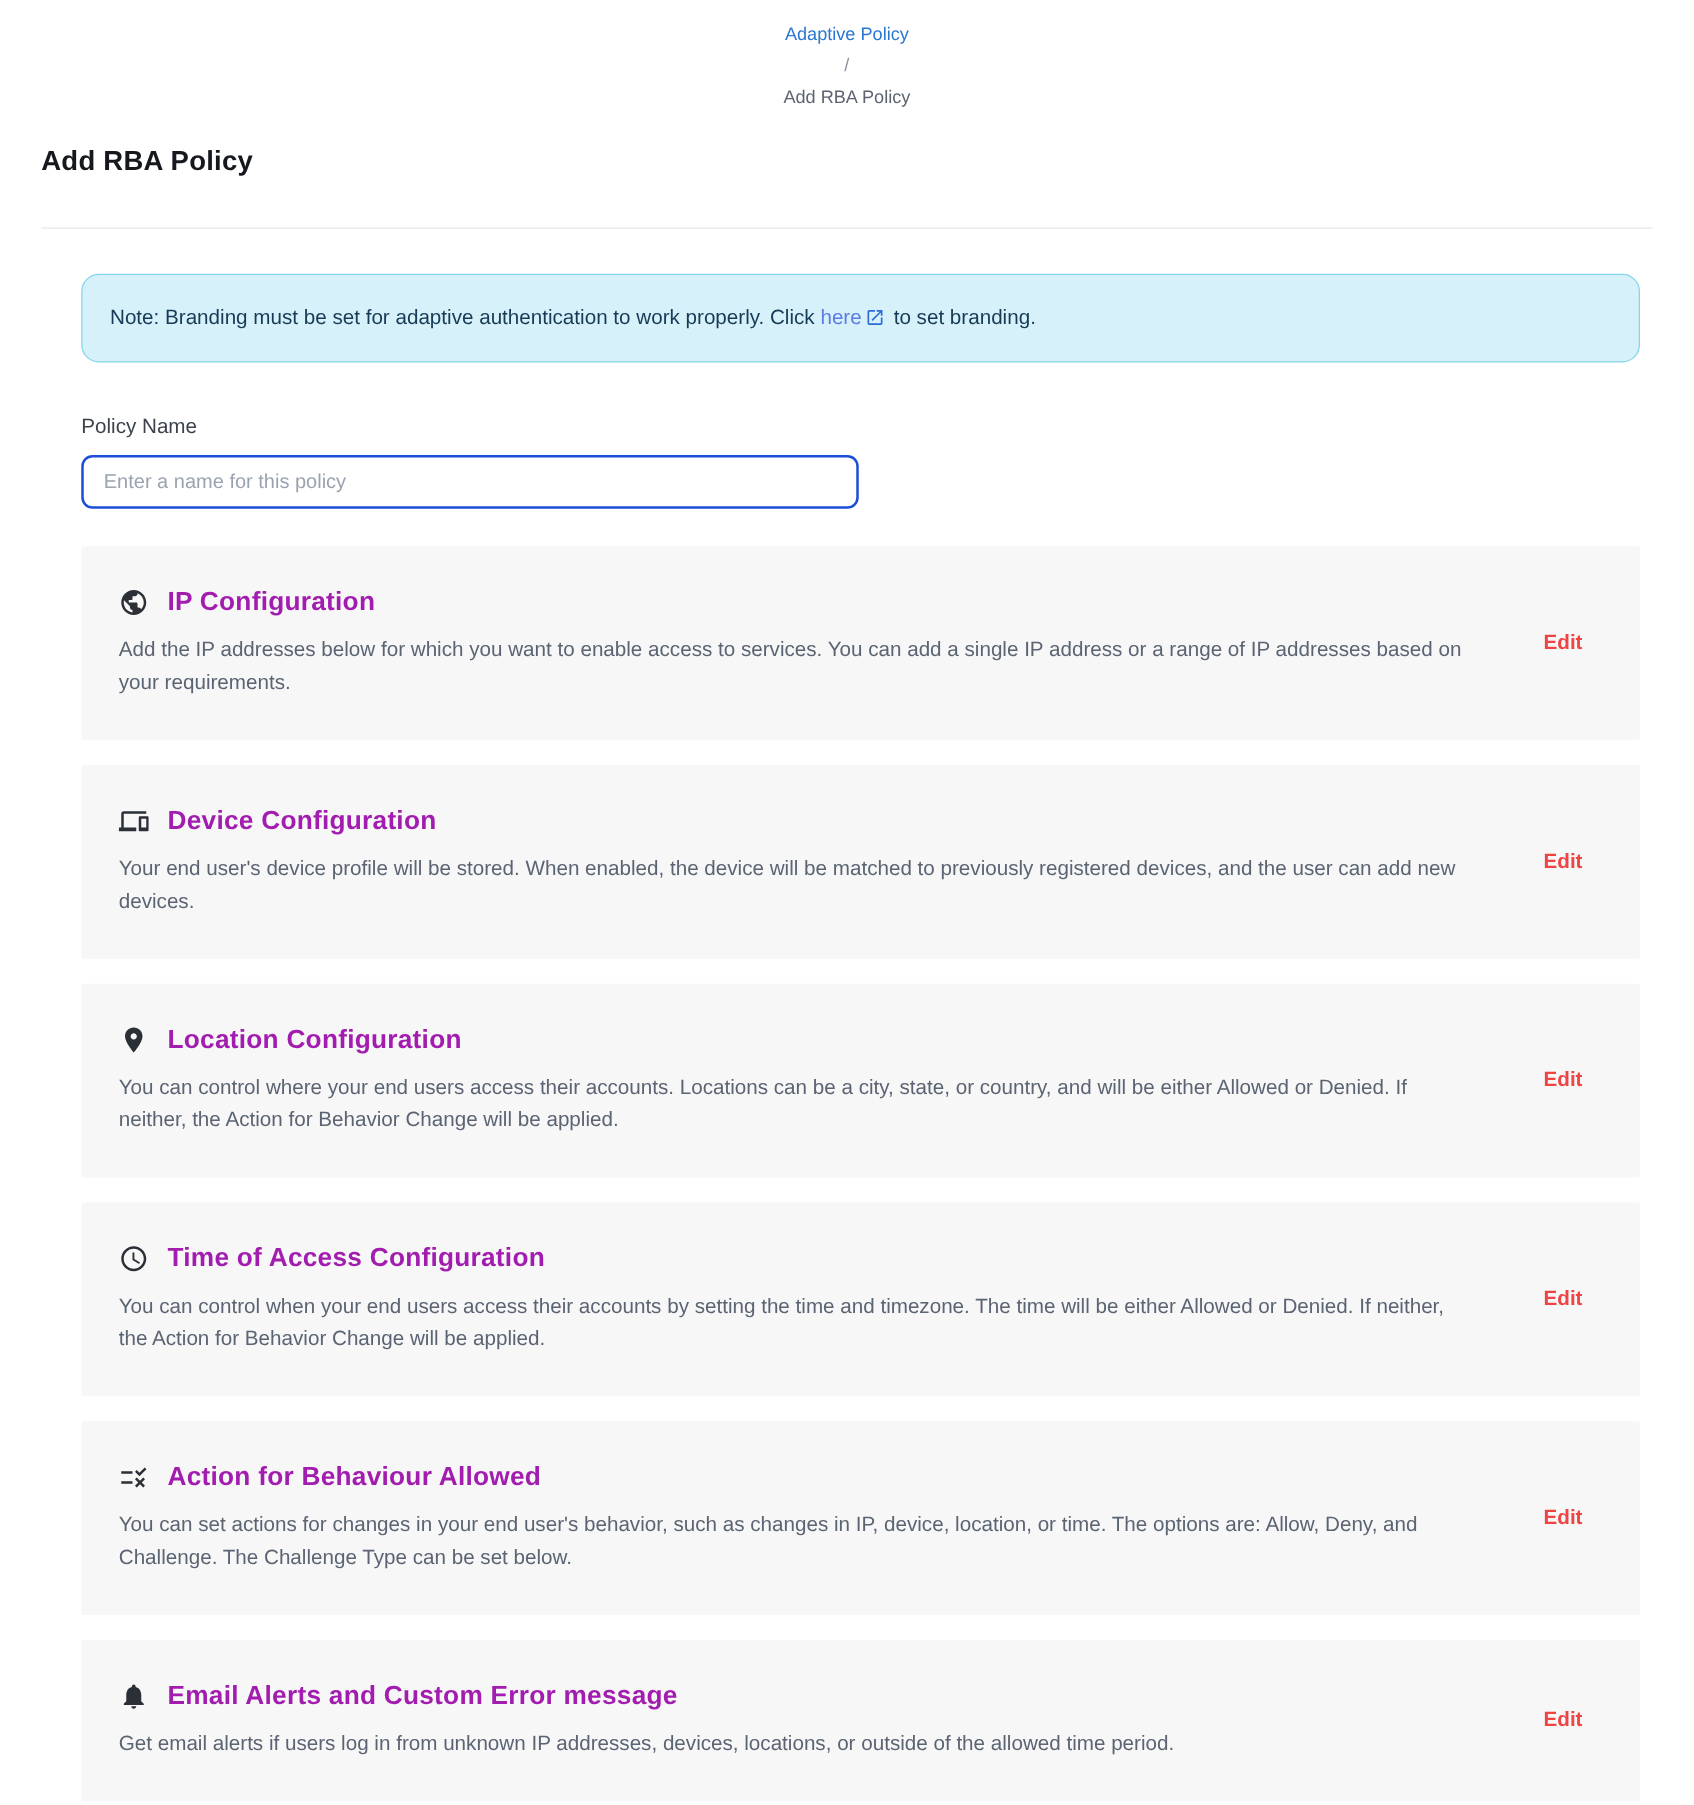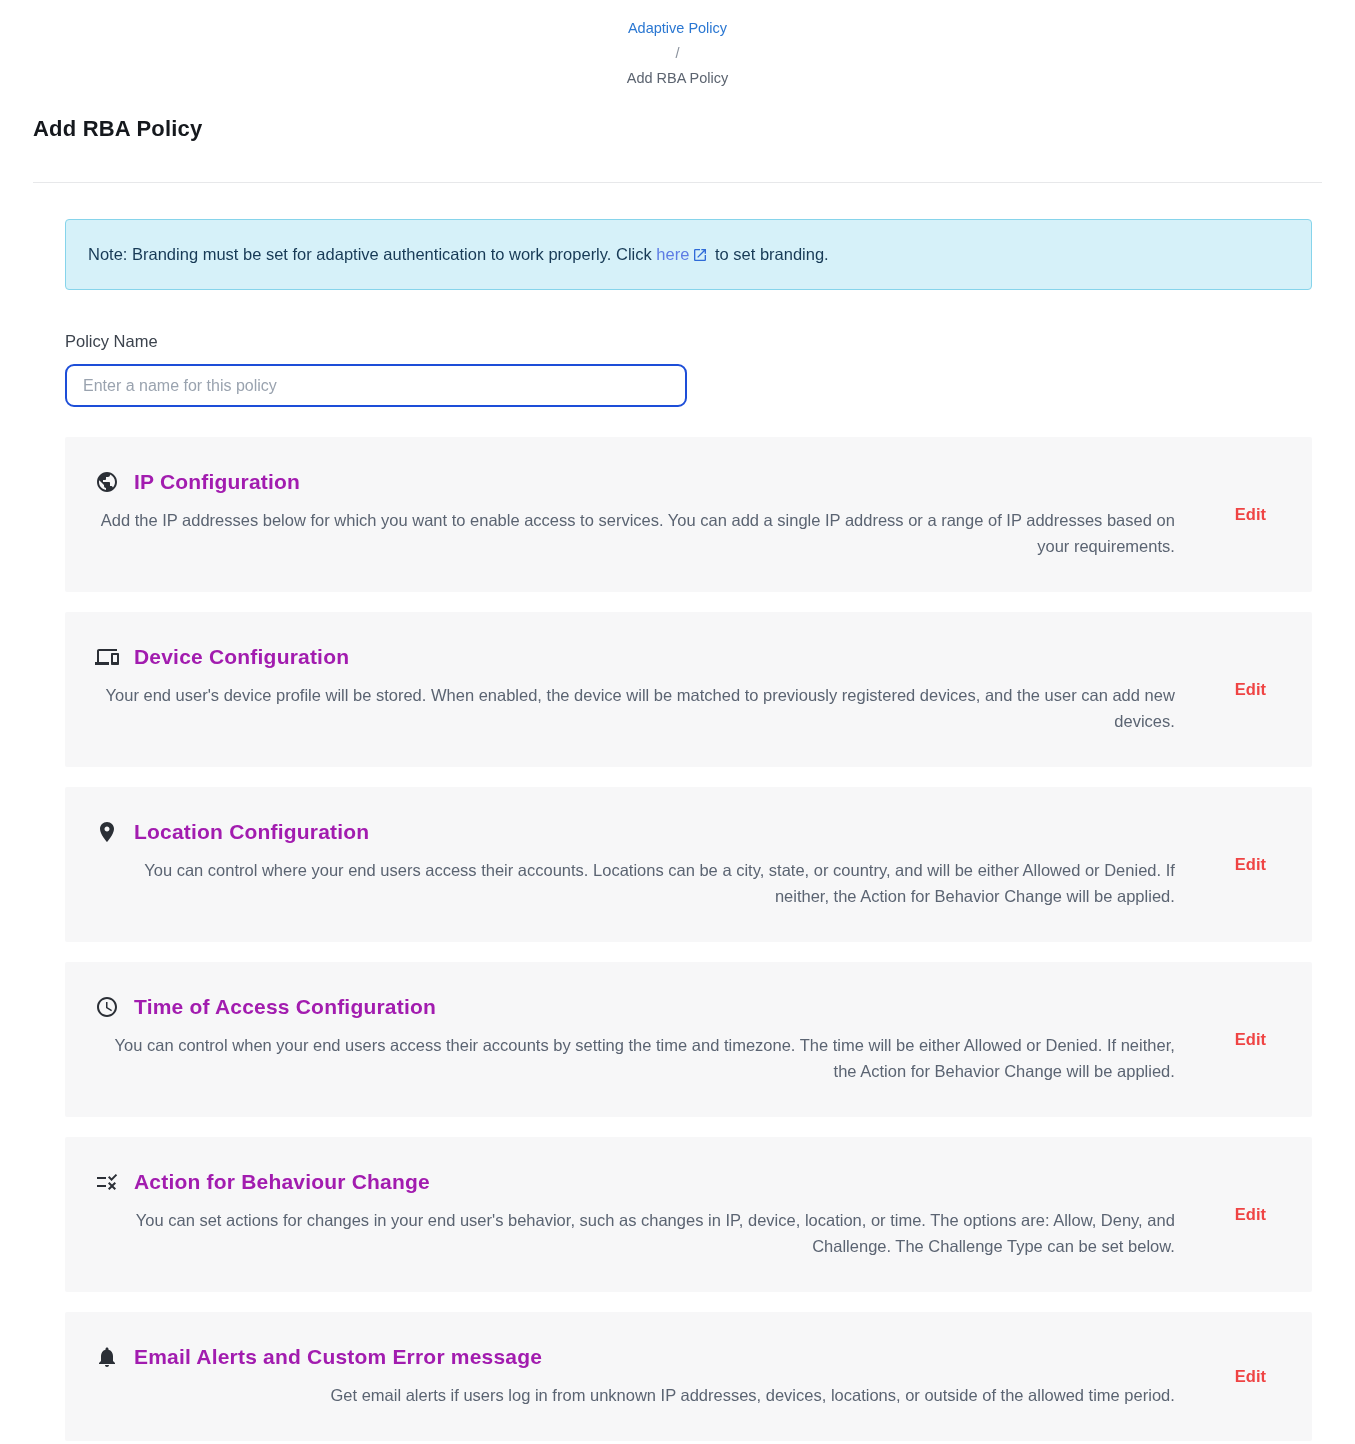--- a/index.html
+++ b/index.html
@@ -18,21 +18,21 @@
   .breadcrumb .current { color: #5c6470; }
   
   .page-title { font-size: 22px; font-weight: 700; color: #15181d; margin-top: 30px; letter-spacing: 0.2px; }
   .divider { border: none; border-top: 1px solid #e7e8ea; margin-top: 40px; }
   
   .content { margin: 36px 10px 0 32px; }
   
   .note-banner {
     background: #d6f1f9;
     border: 1px solid #86d4eb;
-    border-radius: 4px;
+    border-radius: 14px;
     padding: 25px 22px;
     font-size: 16.5px;
     color: #173a56;
     margin-bottom: 42px;
   }
   .note-banner a { color: #5d7ce4; text-decoration: none; cursor: pointer; }
   .ext-icon { display: inline-block; vertical-align: -3px; margin: 0 2px 0 3px; }
   .ext-icon svg { display: block; }
   
   .field-label { font-size: 16.5px; color: #3c434d; margin-bottom: 13px; }
@@ -61,21 +61,20 @@
   .card-title-row { display: flex; align-items: center; gap: 15px; }
   .card-icon { width: 24px; height: 24px; flex: 0 0 auto; color: #2b2f36; }
   .card-icon svg { display: block; width: 24px; height: 24px; }
   .card-title { font-size: 21px; font-weight: 700; color: #a21caf; letter-spacing: 0.2px; }
   .card-desc {
     margin-top: 13px;
     font-size: 16.5px;
     line-height: 26px;
     color: #5b6472;
     max-width: 1105px;
-    text-align: right;
   }
   .edit-link {
     flex: 0 0 auto;
     font-size: 16.5px;
     font-weight: 700;
     color: #ef4444;
     text-decoration: none;
     cursor: pointer;
   }
   
@@ -193,21 +192,21 @@
 
   
   <section class="card">
     <div class="card-main">
       <div class="card-title-row">
         <span class="card-icon">
           <svg viewBox="0 0 24 24" fill="currentColor">
               <path d="M16.54 11L13 7.46l1.41-1.41 2.12 2.12 4.24-4.24 1.41 1.41L16.54 11zM11 7H2v2h9V7zm10 6.41L19.59 12 17 14.59 14.41 12 13 13.41 15.59 16 13 18.59 14.41 20 17 17.41 19.59 20 21 18.59 18.41 16 21 13.41zM11 15H2v2h9v-2z"></path>
             </svg>
         </span>
-        <span class="card-title">Action for Behaviour Change</span>
+        <span class="card-title">Action for Behaviour Allowed</span>
       </div>
       <p class="card-desc">You can set actions for changes in your end user's behavior, such as changes in IP, device, location, or time. The options are: Allow, Deny, and Challenge. The Challenge Type can be set below.</p>
     </div>
     <a class="edit-link">Edit</a>
   </section>
 
   
   <section class="card">
     <div class="card-main">
       <div class="card-title-row">

